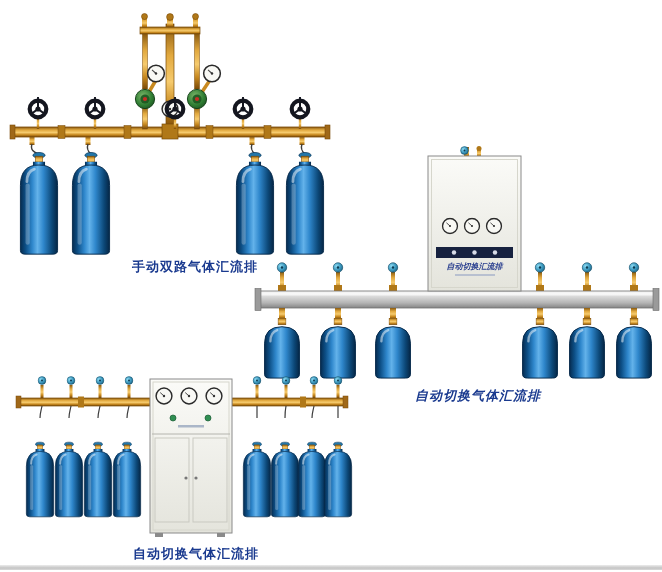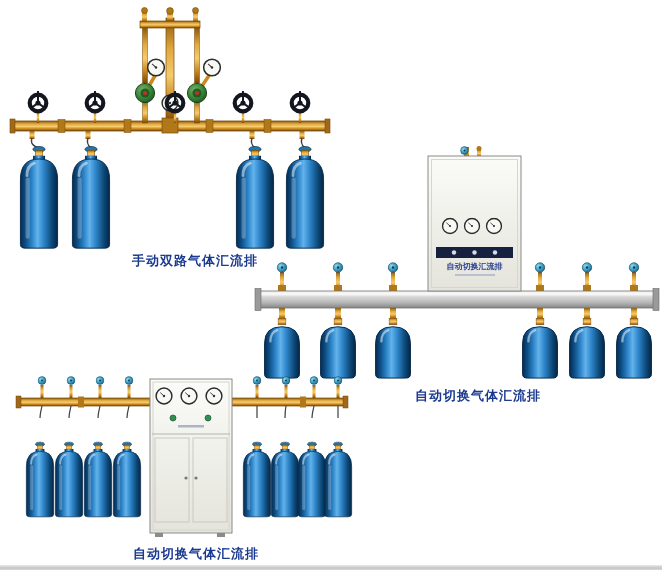--- a/index.html
+++ b/index.html
@@ -2,22 +2,22 @@
 <html style="--color-caption: #1a3a8f; --color-cylinder-blue: #2f87cc; --color-cylinder-blue-dark: #083459; --color-brass: #d99a33; --color-regulator-green: #2e7d32; --color-valve-knob-teal: #3b97bd; --color-cabinet-white: #f2f2ec; --color-rail-gray: #c0c0c0;"><head>
 <meta charset="utf-8">
 <style>
   * { margin:0; padding:0; box-sizing:border-box; }
   html,body { background:#ffffff; }
   body { font-family:"Liberation Sans", sans-serif; }
   .page { position:relative; width:662px; height:572px; background:#ffffff; overflow:hidden; }
   .defs { position:absolute; width:0; height:0; }
   .product { position:absolute; }
   .product svg { display:block; }
-  .p1 { left:6px;  top:6px;   width:336px; height:270px; }
-  .p2 { left:252px; top:146px; width:410px; height:262px; }
+  .p1 { left:6px;  top:12px;   width:336px; height:270px; }
+  .p2 { left:252px; top:146px; width:410px; height:262px;font-style:italic; }
   .p3 { left:8px;  top:374px; width:348px; height:196px; }
   figcaption {
     position:absolute;
     font-size:13px; font-weight:bold;
     color:var(--color-caption, #1a3a8f);
     letter-spacing:1px; text-align:center; white-space:nowrap;
   }
   .p1 figcaption { left:104px; top:246px; width:170px; }
   .p2 figcaption { left:150px; top:241px; width:152px; }
   .p3 figcaption { left:112px; top:171px; width:152px; }

